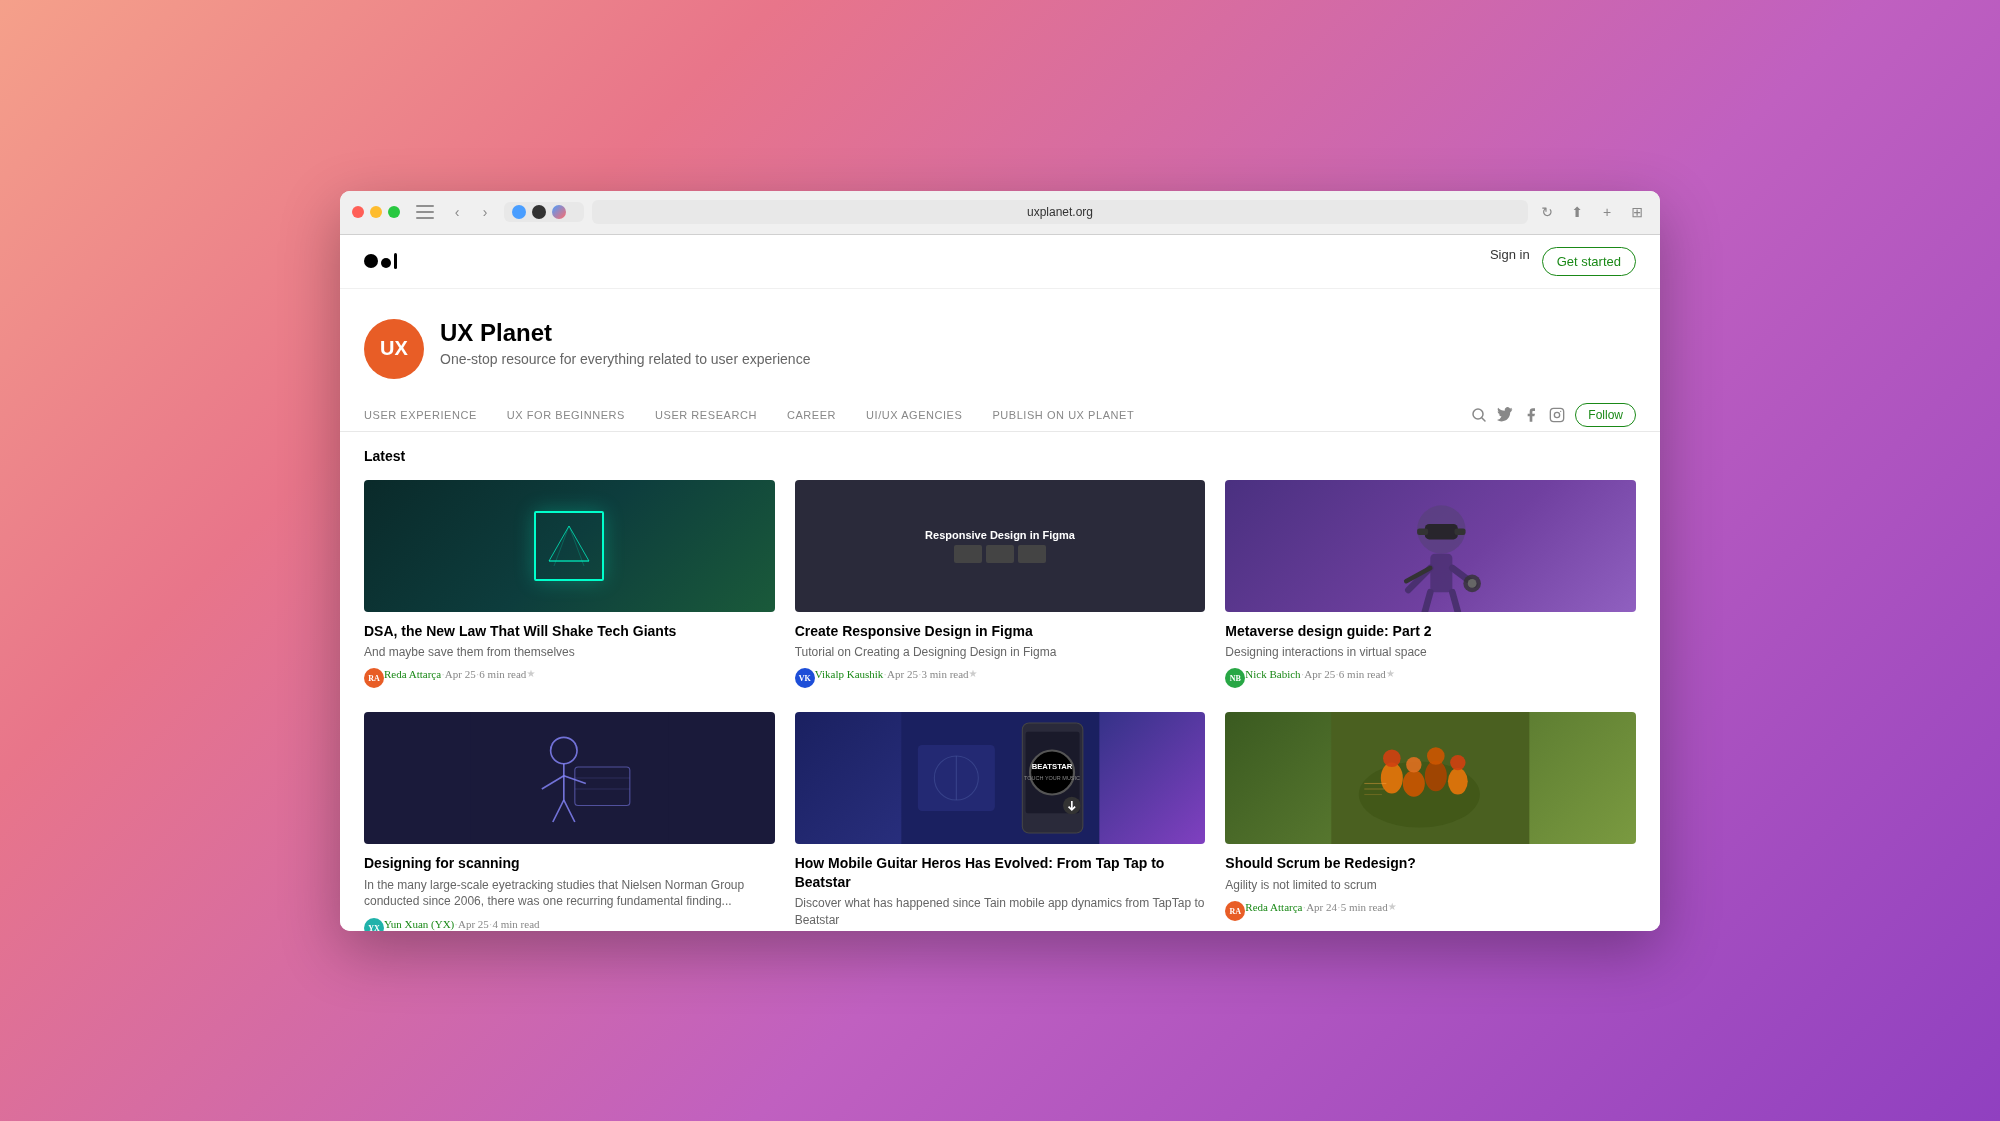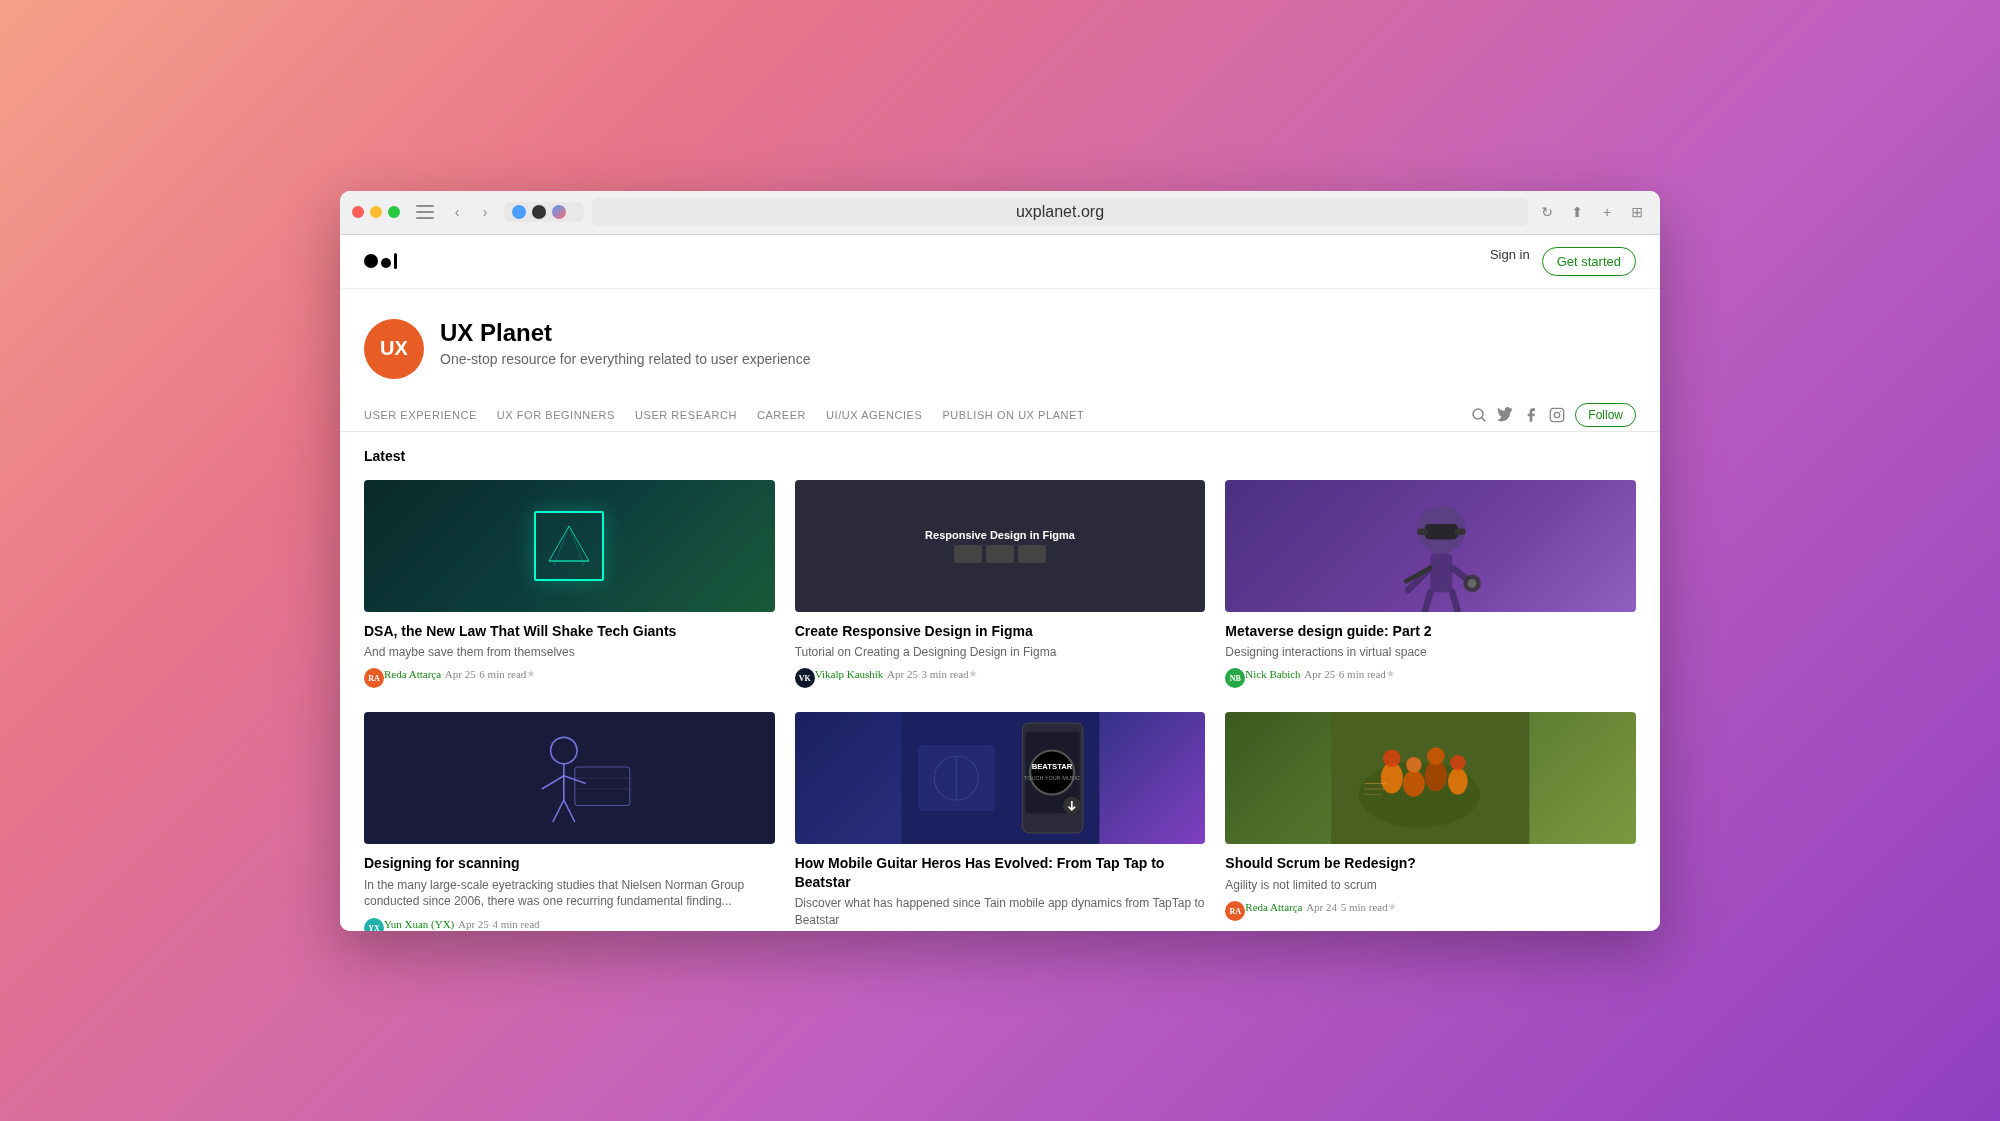--- a/index.html
+++ b/index.html
@@ -66,21 +66,21 @@
     .browser-icon { width: 14px; height: 14px; border-radius: 50%; }
     .browser-icon-blue { background: #4a9eff; }
     .browser-icon-dark { background: #333; }
     .browser-icon-multi { background: linear-gradient(135deg, #4a9eff, #ff6b6b); }
     .url-bar {
       flex: 1;
       background: #e8e8e8;
       border-radius: 6px;
       padding: 5px 12px;
       text-align: center;
-      font-size: 16px;
+      font-size: 12px;
       color: #333;
       display: flex; align-items: center; justify-content: center;
     }
     .browser-actions {
       display: flex; gap: 8px; margin-left: auto; align-items: center;
     }
     .browser-action-btn {
       width: 22px; height: 22px;
       background: none; border: none; cursor: pointer;
       color: #888; font-size: 14px;
@@ -145,21 +145,21 @@
     }
     .pub-desc {
       font-size: 14px; color: #666;
     }
     
     .nav-tabs {
       display: flex;
       align-items: center;
       padding: 0 24px;
       border-bottom: 1px solid #e8e8e8;
-      gap: 20px;
+      gap: 30px;
     }
     .nav-tab {
       font-size: 11px;
       font-weight: 500;
       color: #888;
       letter-spacing: 0.05em;
       text-transform: uppercase;
       padding: 10px 0;
       cursor: pointer;
       border: none; background: none;
@@ -266,21 +266,21 @@
       display: flex;  font-family: Liberation Serif, serif;
     }
     .author-avatar {
       width: 20px; height: 20px;
       border-radius: 50%;
       flex-shrink: 0;
       display: flex; align-items: center; justify-content: center;
       font-size: 8px; font-weight: 700; color: #fff;
     }
     .avatar-orange { background: #e85d26; }
-    .avatar-blue { background: #0f172a; }
+    .avatar-blue { background: #1d4ed8; }
     .avatar-green { background: #28a745; }
     .avatar-teal { background: #20b2aa; }
     .avatar-purple { background: #9060c0; }
     .meta-info { font-size: 11px; color: #888; }
     .meta-dot { font-size: 11px; color: #ccc; }
     .meta-star { font-size: 10px; color: #ccc; }
   </style>
 </head>
 <body>
 

